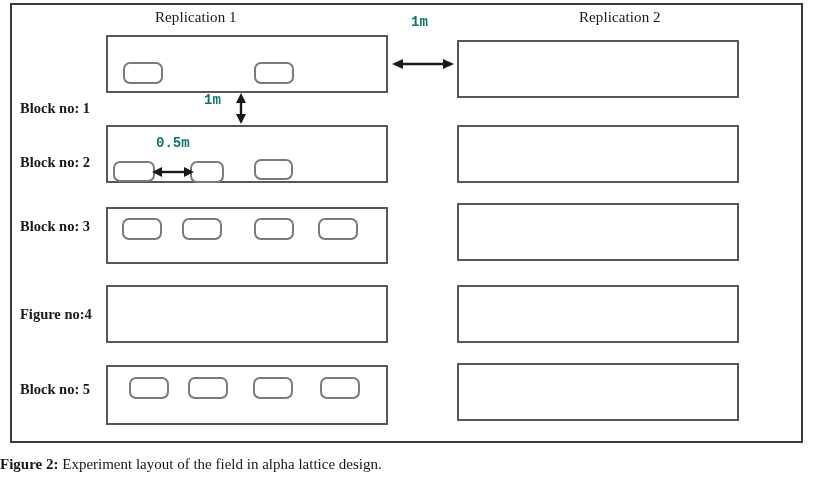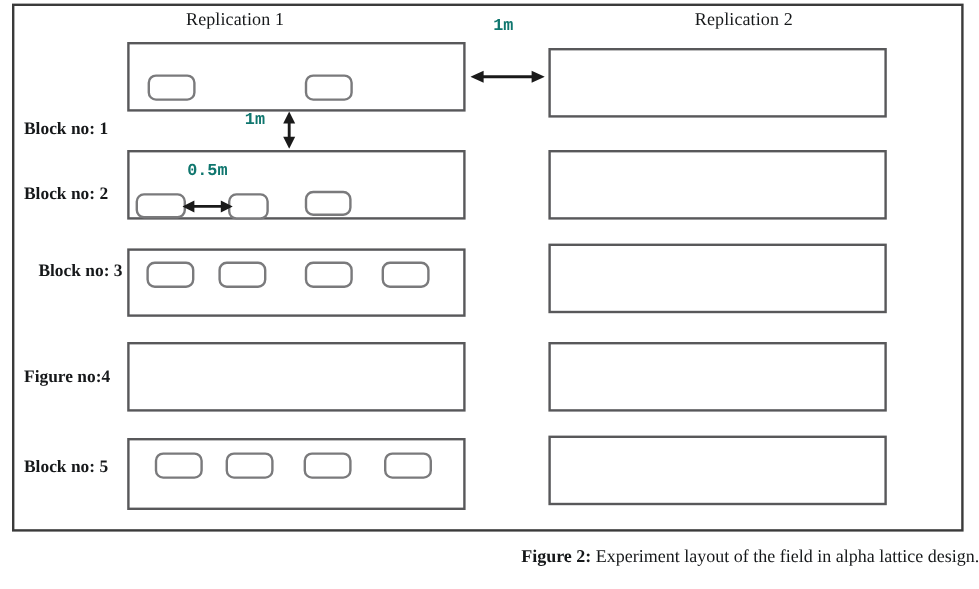--- a/index.html
+++ b/index.html
@@ -89,40 +89,40 @@
     position: absolute;
   }
   .arrow svg { display: block; }
 
   
   .caption {
     position: absolute;
     left: 0;
     top: 456px;
     width: 816px;
-    text-align: right;
+    text-align: left;
     font-size: 15px;
     color: #16181a;
     white-space: nowrap;
   }
   .caption .cap-strong { font-weight: 700; }
 </style>
 </head>
 <body>
 
 <div id="figure-root">
 
   <div class="outer-frame"></div>
 
   <div class="rep-title rep1">Replication 1</div>
   <div class="rep-title rep2">Replication 2</div>
 
   <div class="block-label" style="left:20px; top:58px;margin-top:42px;">Block no: 1</div>
   <div class="block-label" style="left:20px; top:137px;margin-top:17px;">Block no: 2</div>
-  <div class="block-label" style="left:32px; top:218px;">Block no: 3</div>
+  <div class="block-label" style="left:20px; top:218px;">Block no: 3</div>
   <div class="block-label" style="left:20px; top:306px;">Figure no:4</div>
   <div class="block-label" style="left:20px; top:381px;">Block no: 5</div>
 
   <div class="block-rect" style="left:106px; top:35px; width:282px; height:58px;"></div>
   <div class="block-rect" style="left:106px; top:125px; width:282px; height:58px;"></div>
   <div class="block-rect" style="left:106px; top:207px; width:282px; height:57px;"></div>
   <div class="block-rect" style="left:106px; top:285px; width:282px; height:58px;"></div>
   <div class="block-rect" style="left:106px; top:365px; width:282px; height:60px;"></div>
 
   <div class="plot-rect" style="left:123px; top:62px; width:40px; height:22px;"></div>

